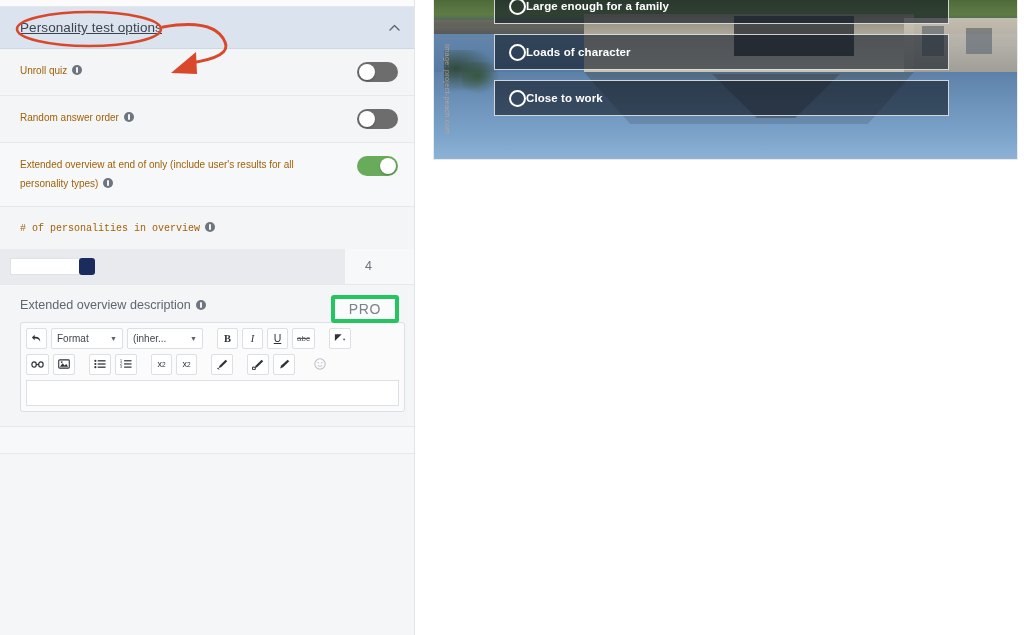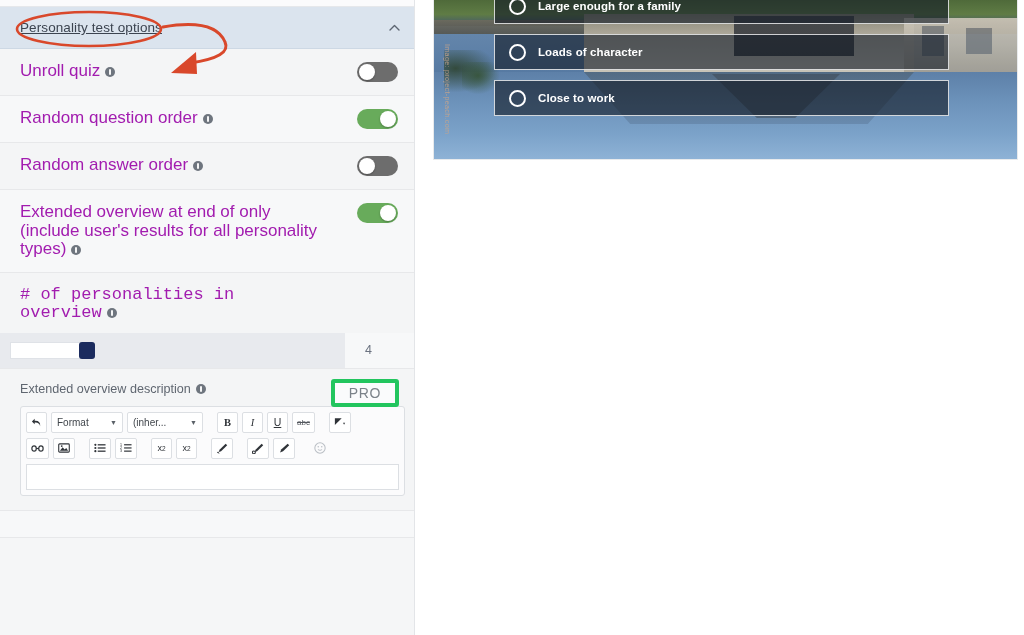--- a/index.html
+++ b/index.html
@@ -42,21 +42,21 @@
     border-bottom:1px solid #e7e8ea;
     background:#f4f5f6;
     padding:13px 16px 13px 20px;
     box-sizing:border-box;
   }
   .row.alt{background:#f7f8f9;}
   .row-inline{
     display:flex;align-items:flex-start;justify-content:space-between;
   }
   .row-label{
-    font-size:17px;color:#a21caf;line-height:18.5px;
+    font-size:10px;color:#a16207;line-height:18.5px;
     max-width:300px;
   }
   .row-label-wide{max-width:360px;}
   .info-icon{
     display:inline-block;vertical-align:-1px;margin-left:5px;
     width:10px;height:10px;border-radius:50%;
     background:#6e757e;position:relative;
   }
   .info-icon::after{
     content:"";position:absolute;left:4px;top:2px;
@@ -244,21 +244,21 @@
     border:1px solid rgba(255,255,255,.78);
     background:rgba(20,28,38,.62);
     display:flex;align-items:center;
     padding-left:14px;box-sizing:border-box;
   }
   .radio-circle{
     width:17px;height:17px;border-radius:50%;
     border:2px solid #ffffff;box-sizing:border-box;flex:0 0 auto;
   }
   .quiz-option-label{
-    margin-left:12px;color:#ffffff;font-size:11.5px;font-weight:bold;
+    margin-left:0;color:#ffffff;font-size:11.5px;font-weight:bold;
     letter-spacing:.1px;
   }
 </style>
 </head>
 <body>
 
 <div id="settings-panel">
 
   <div class="panel-topstrip"></div>
 
@@ -273,28 +273,20 @@
 
   <div class="row row-inline">
     <div class="row-label">
       <span>Unroll quiz</span><span class="info-icon"></span>
     </div>
     <div class="toggle">
         <span class="knob"></span>
       </div>
   </div>
 
-  <div class="row alt row-inline">
-    <div class="row-label">
-      <span>Random question order</span><span class="info-icon"></span>
-    </div>
-    <div class="toggle on">
-        <span class="knob"></span>
-      </div>
-  </div>
 
   <div class="row row-inline">
     <div class="row-label">
       <span>Random answer order</span><span class="info-icon"></span>
     </div>
     <div class="toggle">
         <span class="knob"></span>
       </div>
   </div>
 

